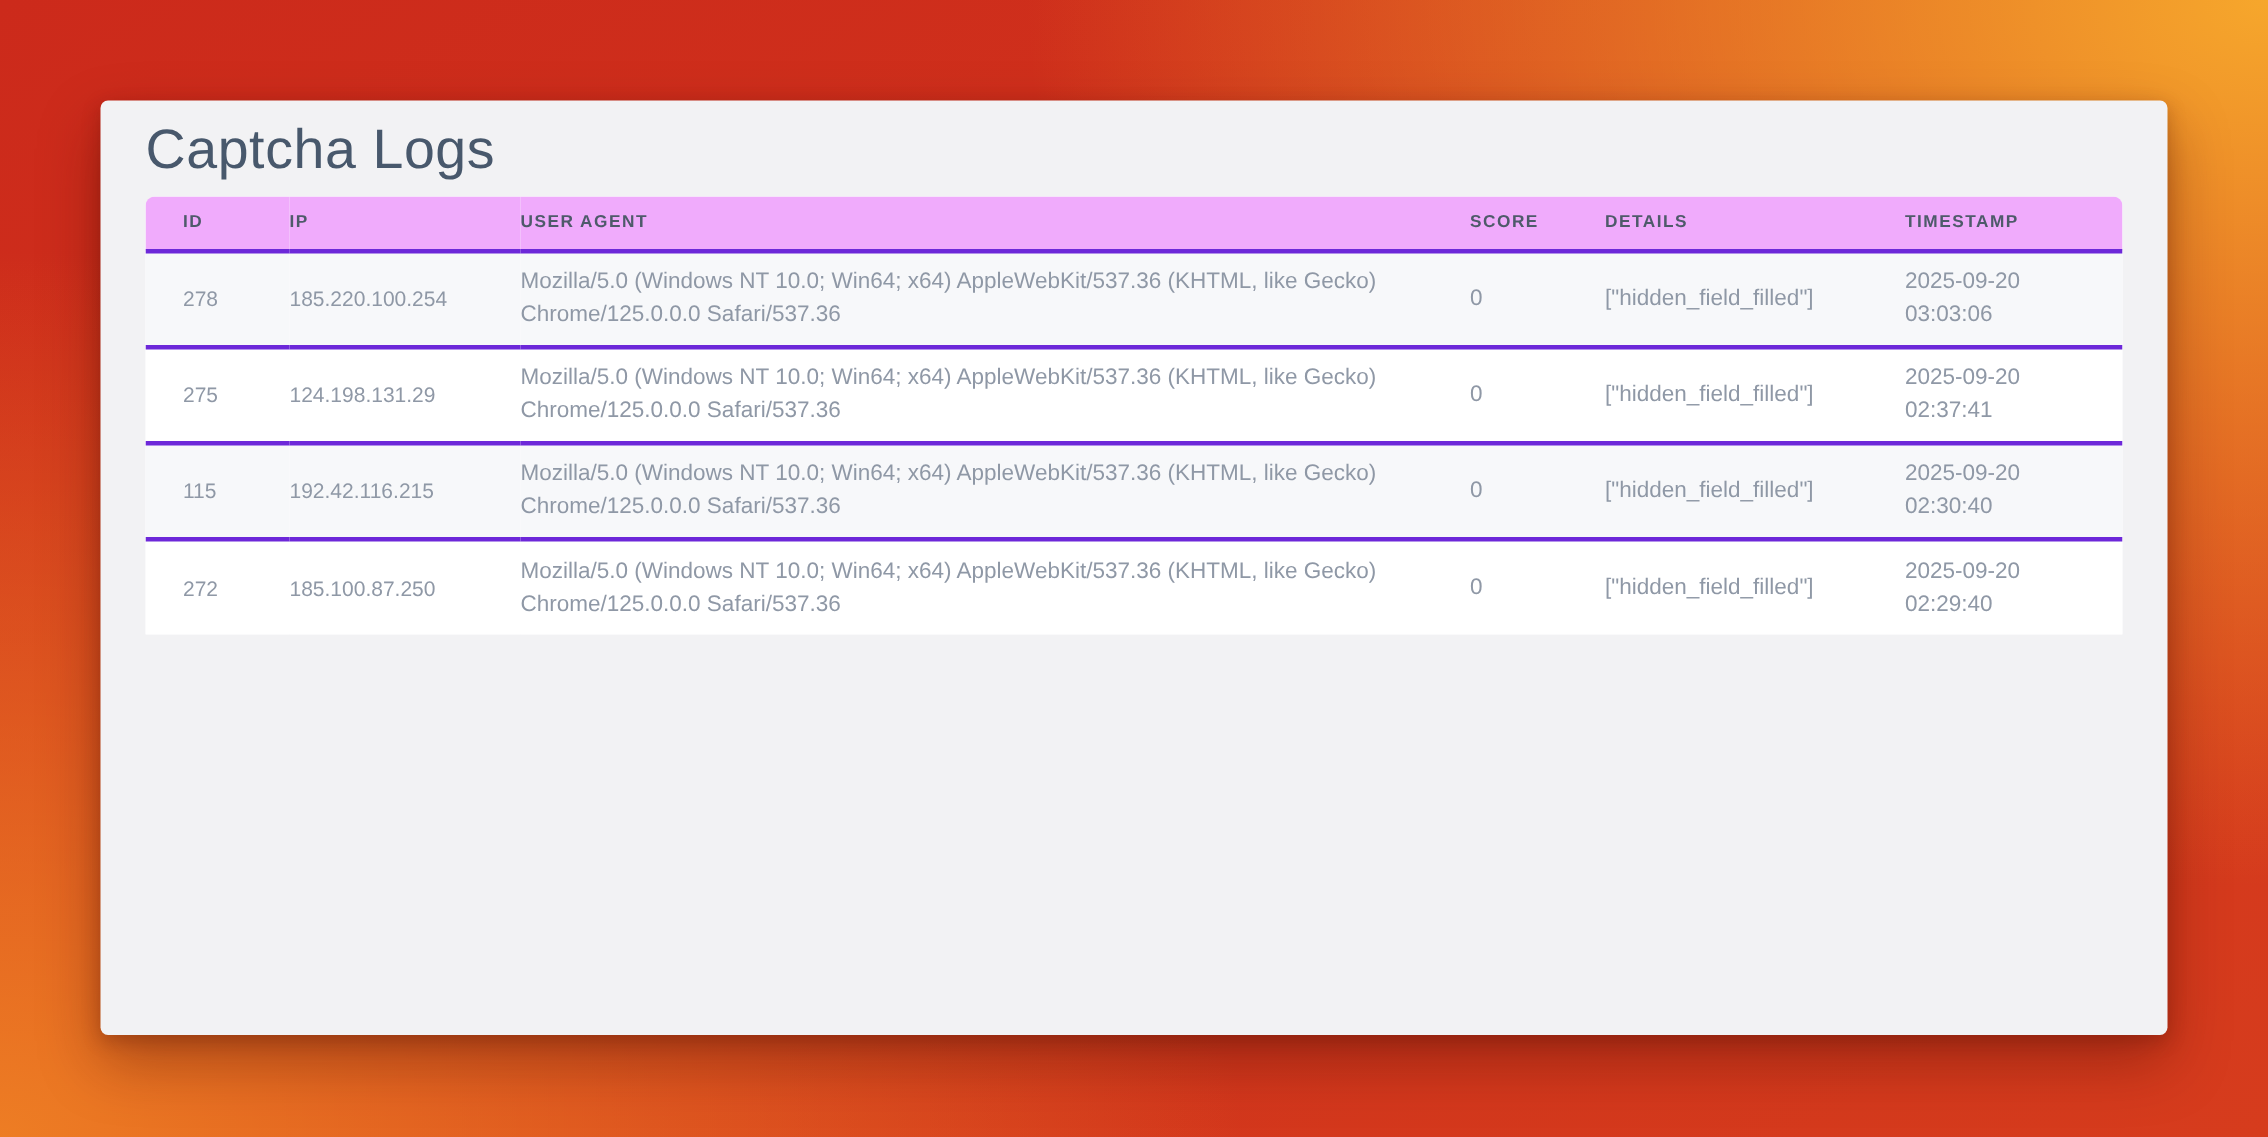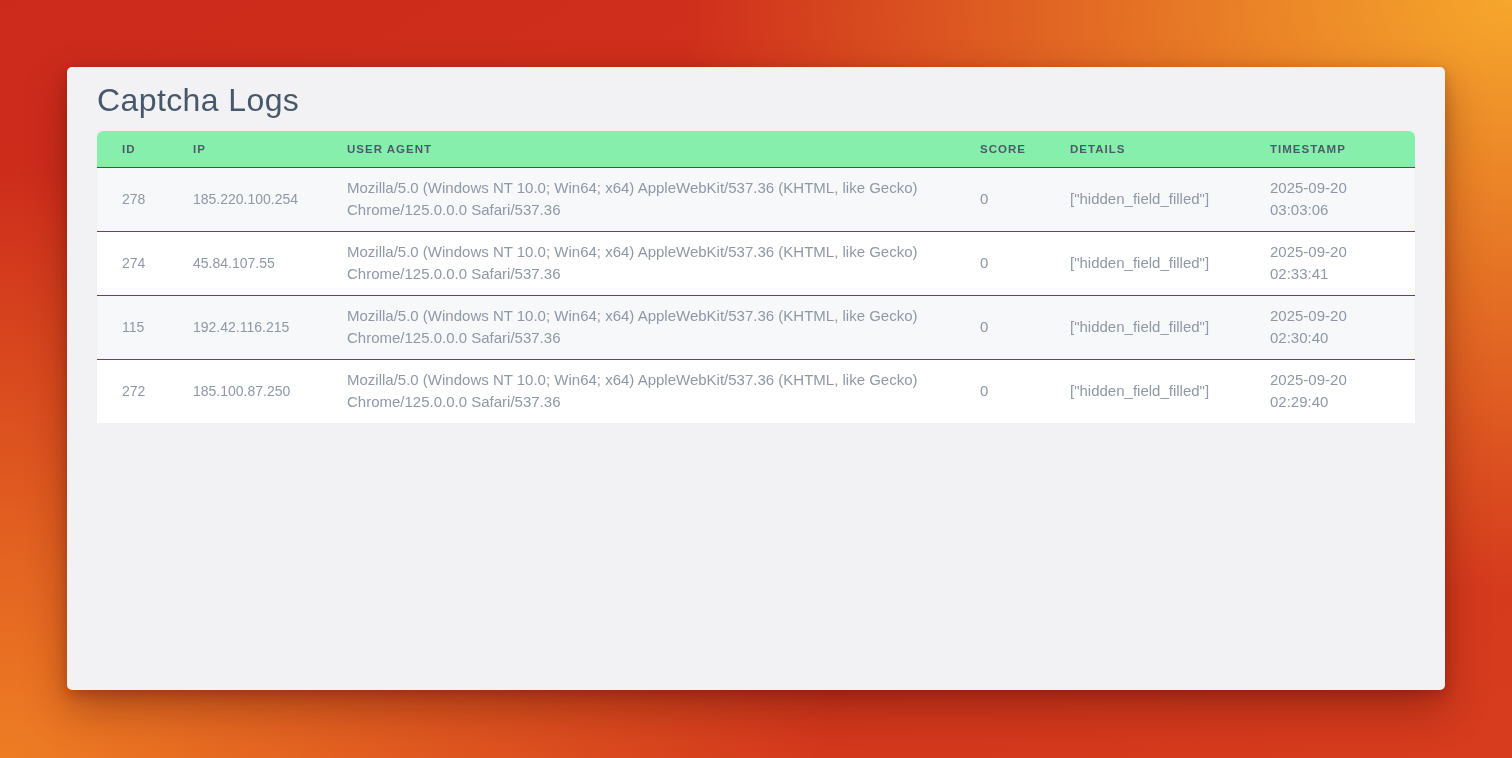--- a/index.html
+++ b/index.html
@@ -16,21 +16,21 @@
     position: absolute;
     left: 67px; top: 67px;
     width: 1378px; height: 623px;
     background: #f2f2f4;
     border-radius: 5px;
     box-shadow: 0 18px 40px rgba(80, 15, 5, 0.40), 0 4px 12px rgba(80, 15, 5, 0.25);
     padding: 15px 30px 0 30px;
     overflow: hidden;
   }
   .page-title {
-    font-size: 32px;
+    font-size: 37px;
     line-height: 36px;
     font-weight: 500;
     color: #48586c;
     letter-spacing: 0.4px;
     margin-bottom: 13px;
   }
   .table-wrap {
     background: #ffffff;
     border-radius: 6px 6px 0 0;
     overflow: hidden;
@@ -41,30 +41,30 @@
     table-layout: fixed;
   }
   th {
     height: 36px;
     text-align: left;
     vertical-align: middle;
     font-size: 11.5px;
     font-weight: 700;
     letter-spacing: 1px;
     color: #4e5a6a;
-    background: #86efac;
+    background: #f0abfc;
   }
   td {
     height: 64px;
     vertical-align: middle;
     font-size: 15px;
     line-height: 22px;
     color: #8f98a6;
   }
-  tbody tr { border-top: 1px solid #6d28d9; }
+  tbody tr { border-top: 3px solid #6d28d9; }
   tbody tr:nth-child(odd) { background: #f7f8fa; }
   tbody tr:nth-child(even) { background: #ffffff; }
   th.col-id, td.col-id { padding-left: 25px; }
   td.col-ip, td.col-id { font-size: 14px; }
   td.col-ua { padding-right: 28px; margin-left: 28px; }
   td.col-ts { padding-right: 24px; margin-top: 30px; }
   col.c-id { width: 96px; }
   col.c-ip { width: 154px; }
   col.c-ua { width: 633px; }
   col.c-score { width: 90px; }
@@ -102,29 +102,29 @@
     <td class="col-id">278</td>
     <td class="col-ip">185.220.100.254</td>
     <td class="col-ua">Mozilla/5.0 (Windows NT 10.0; Win64; x64) AppleWebKit/537.36 (KHTML, like Gecko) Chrome/125.0.0.0 Safari/537.36</td>
     <td class="col-score">0</td>
     <td class="col-details">["hidden_field_filled"]</td>
     <td class="col-ts">2025-09-20 03:03:06</td>
   </tr>
 
 
 
-
   <tr>
-    <td class="col-id">274</td>
-    <td class="col-ip">45.84.107.55</td>
+    <td class="col-id">275</td>
+    <td class="col-ip">124.198.131.29</td>
     <td class="col-ua">Mozilla/5.0 (Windows NT 10.0; Win64; x64) AppleWebKit/537.36 (KHTML, like Gecko) Chrome/125.0.0.0 Safari/537.36</td>
     <td class="col-score">0</td>
     <td class="col-details">["hidden_field_filled"]</td>
-    <td class="col-ts">2025-09-20 02:33:41</td>
+    <td class="col-ts">2025-09-20 02:37:41</td>
   </tr>
+
 
   <tr>
     <td class="col-id">115</td>
     <td class="col-ip">192.42.116.215</td>
     <td class="col-ua">Mozilla/5.0 (Windows NT 10.0; Win64; x64) AppleWebKit/537.36 (KHTML, like Gecko) Chrome/125.0.0.0 Safari/537.36</td>
     <td class="col-score">0</td>
     <td class="col-details">["hidden_field_filled"]</td>
     <td class="col-ts">2025-09-20 02:30:40</td>
   </tr>
 

